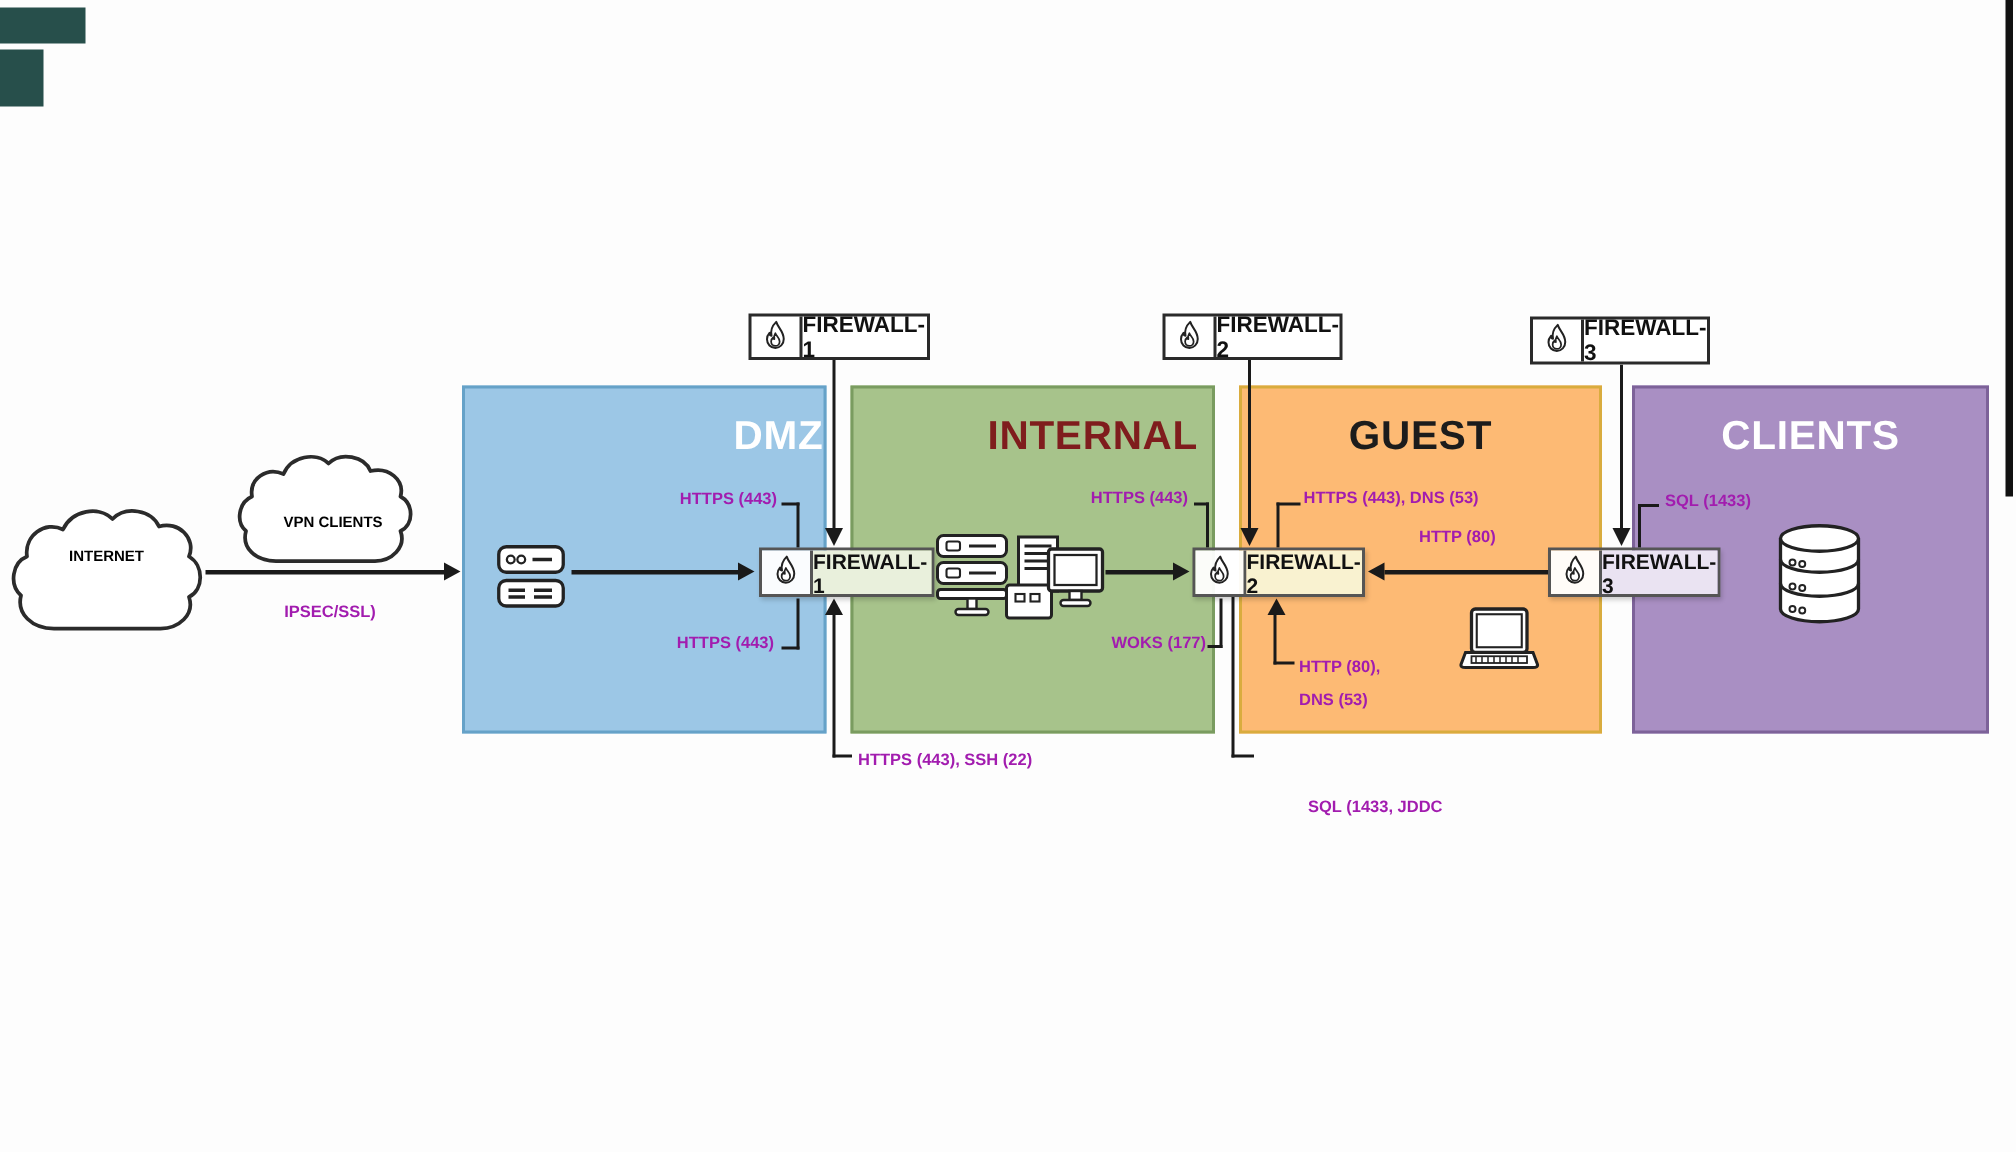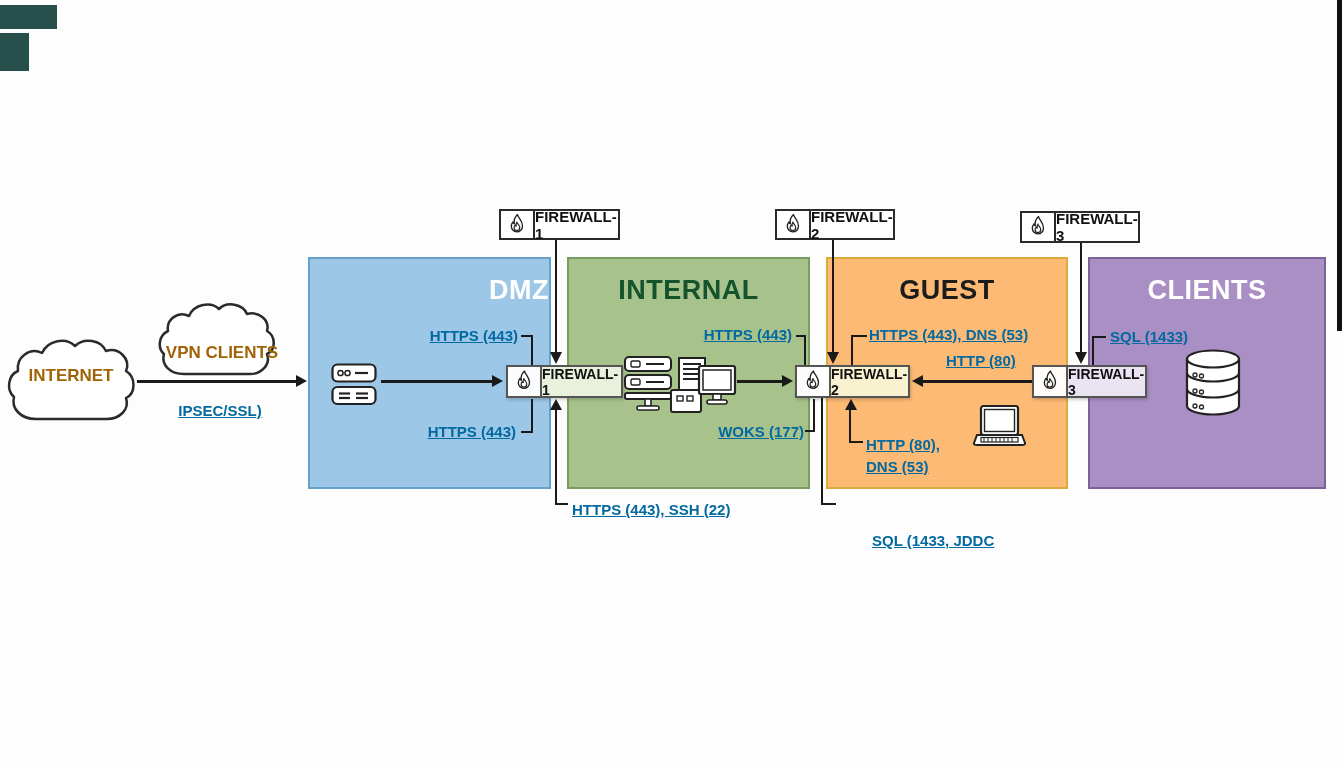--- a/index.html
+++ b/index.html
@@ -23,37 +23,37 @@
   .fw-tag .fw-text{flex:1;display:flex;align-items:center;justify-content:center;
                    font-weight:bold;font-size:15px;color:#111;}
   
   .fw-node{position:absolute;display:flex;border:2px solid #555;box-sizing:border-box;z-index:6;
            box-shadow:1px 2px 3px rgba(0,0,0,.18);}
   .fw-node .flame-cell{width:32px;display:flex;align-items:center;justify-content:center;
                        background:rgba(255,255,255,.95);border-right:2px solid #555;}
   .fw-node .fw-text{flex:1;display:flex;align-items:center;justify-content:center;
                     font-weight:bold;font-size:14px;color:#111;}
   
-  .plabel{position:absolute;font-size:15px;font-weight:600;color:#0369a1;white-space:nowrap;z-index:7;text-decoration:underline;}
-  .cloud-label{position:absolute;font-size:17px;font-weight:bold;color:#a16207;text-align:center;z-index:7;}
+  .plabel{position:absolute;font-size:11px;font-weight:600;color:#a21caf;white-space:nowrap;z-index:7;}
+  .cloud-label{position:absolute;font-size:10px;font-weight:bold;color:#000000;text-align:center;z-index:7;}
   .icon-svg{position:absolute;z-index:6;}
   .corner-mark{position:absolute;background:#274f4b;z-index:9;}
 </style>
 </head>
 <body>
 
 <div class="corner-mark" style="left:0;top:5px;width:57px;height:24px;"></div>
 <div class="corner-mark" style="left:0;top:33px;width:29px;height:38px;"></div>
 <div class="abs" style="left:1337px;top:0;width:5px;height:331px;background:#111;z-index:9;"></div>
 
 <div class="zone" style="left: 308px; width: 243px; background: rgb(156, 199, 230); border-color: rgb(102, 162, 200);">
   <div class="zone-title" style="color: rgb(255, 255, 255); text-align: right;">DMZ</div>
 </div>
 <div class="zone" style="left: 567px; width: 243px; background: rgb(167, 195, 139); border-color: rgb(122, 156, 96);">
-  <div class="zone-title" style="color: #14532d;">INTERNAL</div>
+  <div class="zone-title" style="color: #7f1d1d; padding-left: 40px;">INTERNAL</div>
 </div>
 <div class="zone" style="left: 826px; width: 242px; background: #fdba74; border-color: rgb(217, 172, 62);">
   <div class="zone-title" style="color: rgb(28, 28, 28);">GUEST</div>
 </div>
 <div class="zone" style="left: 1088px; width: 238px; background: rgb(169, 143, 195); border-color: rgb(125, 98, 153);">
   <div class="zone-title" style="color: rgb(255, 255, 255);">CLIENTS</div>
 </div>
 
 <svg class="icon-svg" style="left:5px;top:328px;" width="135" height="105" viewBox="0 0 135 105">
   <path d="M31 91 C16 91 6 81 9 69 C1 62 3 47 13 43 C11 29 25 19 37 25 C43 12 61 9 70 18 C79 9 96 12 101 23 C114 19 126 31 121 43 C131 49 131 65 121 70 C125 82 114 91 102 91 Z" fill="#ffffff" stroke="#2b2b2b" stroke-width="2.5" stroke-linejoin="round"></path>

